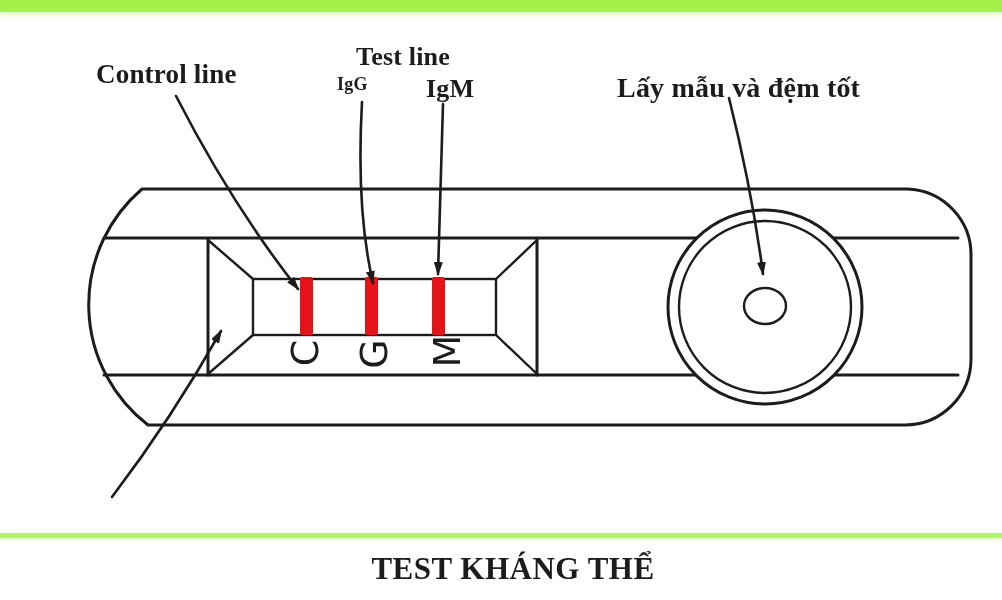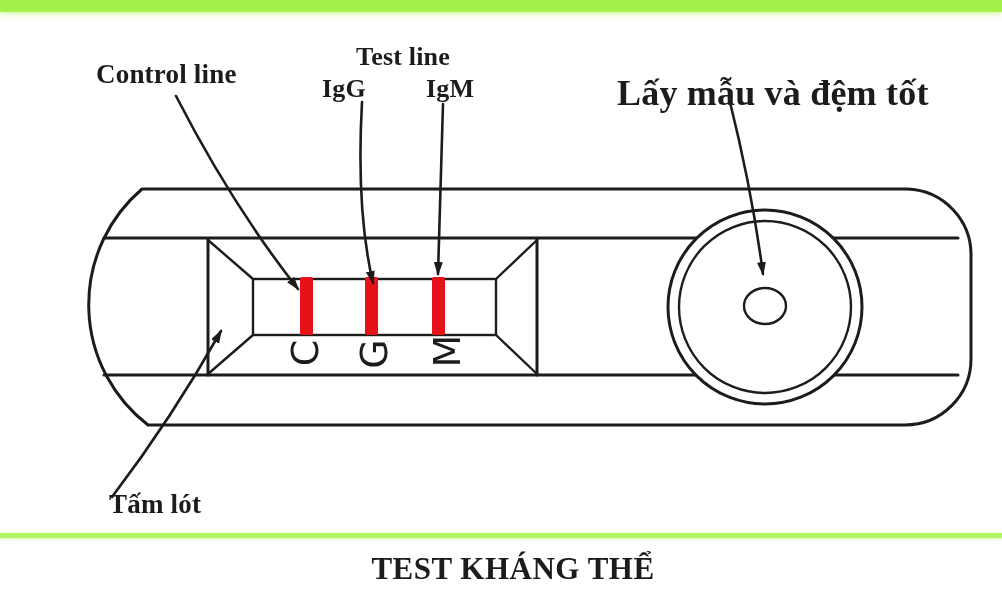--- a/index.html
+++ b/index.html
@@ -23,23 +23,23 @@
   .fill-white{fill:#ffffff;}
   .red-mark{fill:var(--test-line-red,#e51219);}
   .arrow{stroke:var(--line-black,#1c1c1c);stroke-width:2.6;fill:none;stroke-linecap:round;}
   .ah{fill:var(--line-black,#1c1c1c);}
   .callout{
     position:absolute;font-weight:700;white-space:nowrap;
     color:var(--line-black,#1c1c1c);letter-spacing:.2px;
   }
   .co-control{left:96px;top:59px;font-size:27px;}
   .co-testline{left:356px;top:42px;font-size:26px;}
-  .co-igg{left:322px;top:74px;font-size:26px;}
+  .co-igg{left:337px;top:74px;font-size:18px;}
   .co-igm{left:426px;top:74px;font-size:26px;text-align:right;}
-  .co-sample{left:617px;top:72px;font-size:36px;}
+  .co-sample{left:617px;top:72px;font-size:28px;}
   .co-pad{left:109px;top:489px;font-size:27px;}
   .strip-letter{
     position:absolute;width:44px;height:44px;display:flex;align-items:center;justify-content:center;
     transform:rotate(-90deg);font-family:"DejaVu Sans", sans-serif;font-size:38px;font-weight:500;
     color:var(--line-black,#1c1c1c);
   }
   .letter-c{left:283px;top:331px;}
   .letter-g{left:352px;top:332px;}
   .letter-m{left:425px;top:329px;}
   .caption{
@@ -93,20 +93,19 @@
     <path class="arrow" marker-end="url(#ah)" d="M 443 104 L 438 274"></path>
     <path class="arrow" marker-end="url(#ah)" d="M 729 98 Q 752 190 763 274"></path>
     <path class="arrow" marker-end="url(#ah)" d="M 112 497 Q 172 418 221 331"></path>
   </svg>
 
   <div class="callout co-control">Control line</div>
   <div class="callout co-testline">Test line</div>
   <div class="callout co-igg">IgG</div>
   <div class="callout co-igm">IgM</div>
   <div class="callout co-sample">Lấy mẫu và đệm tốt</div>
-  <div class="callout co-pad">Tấm lót</div>
 
   <div class="strip-letter letter-c">C</div>
   <div class="strip-letter letter-g">G</div>
   <div class="strip-letter letter-m">M</div>
 
   <div class="caption">TEST KHÁNG THỂ</div>
 </div>
 
 </body></html>

